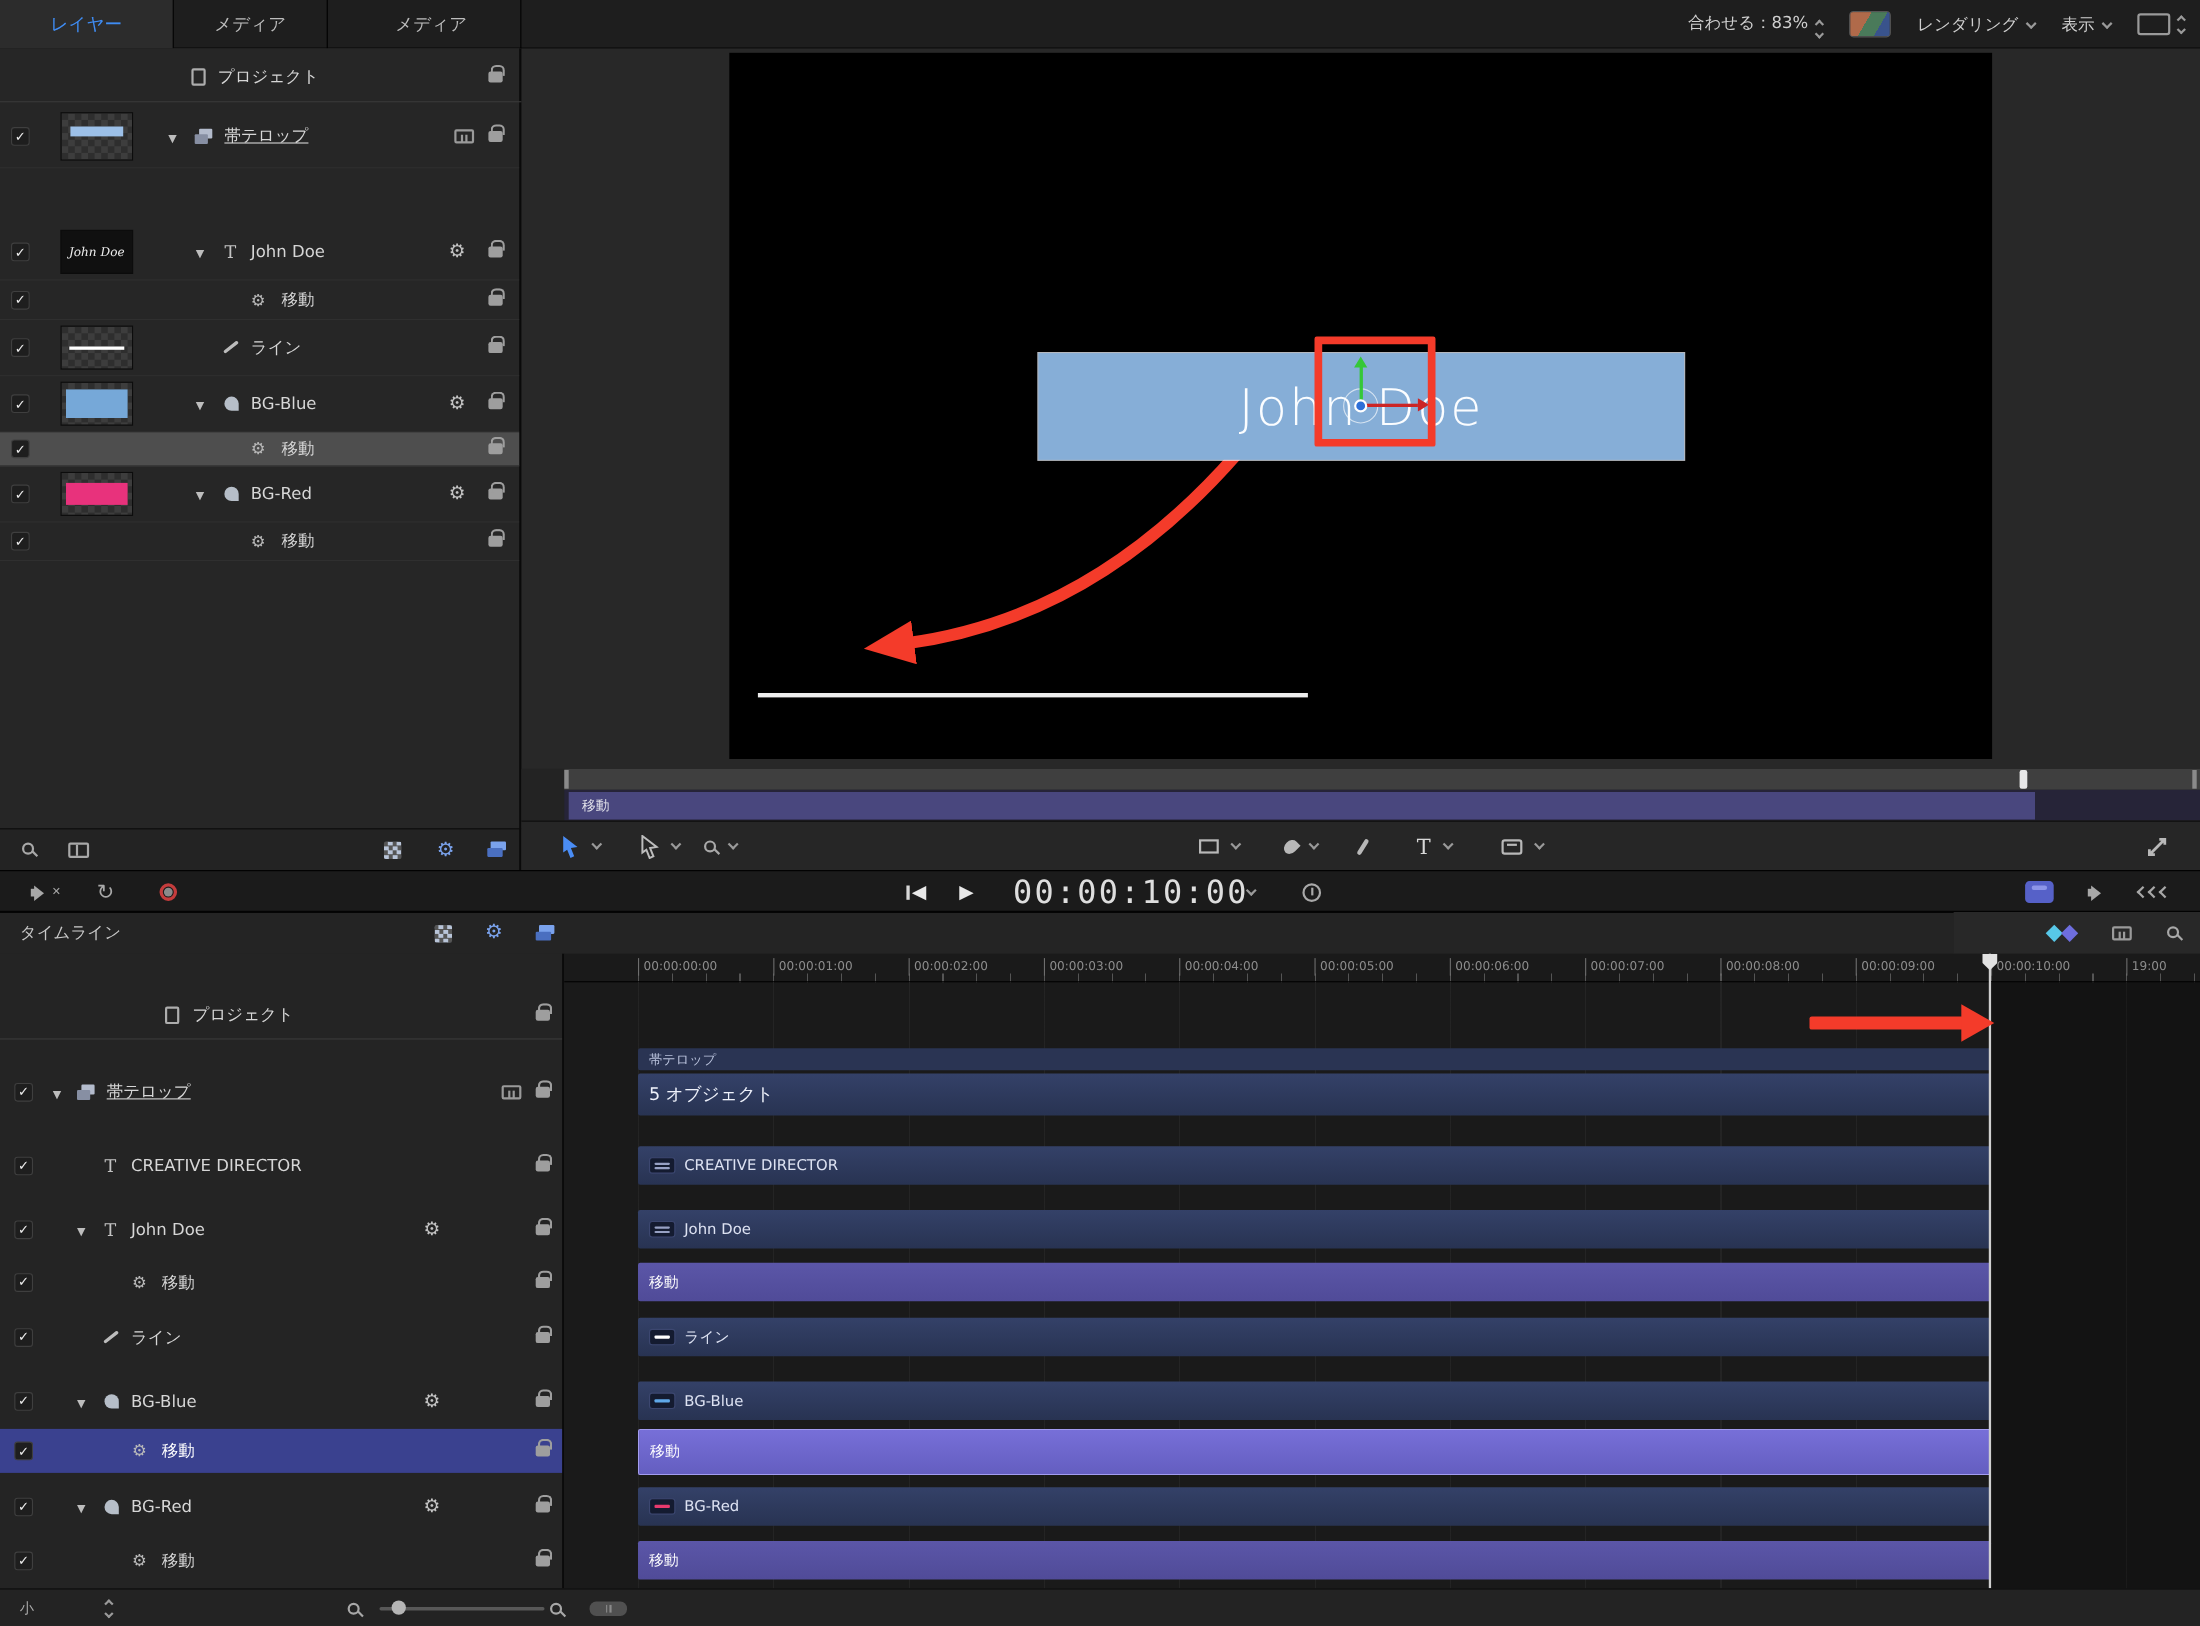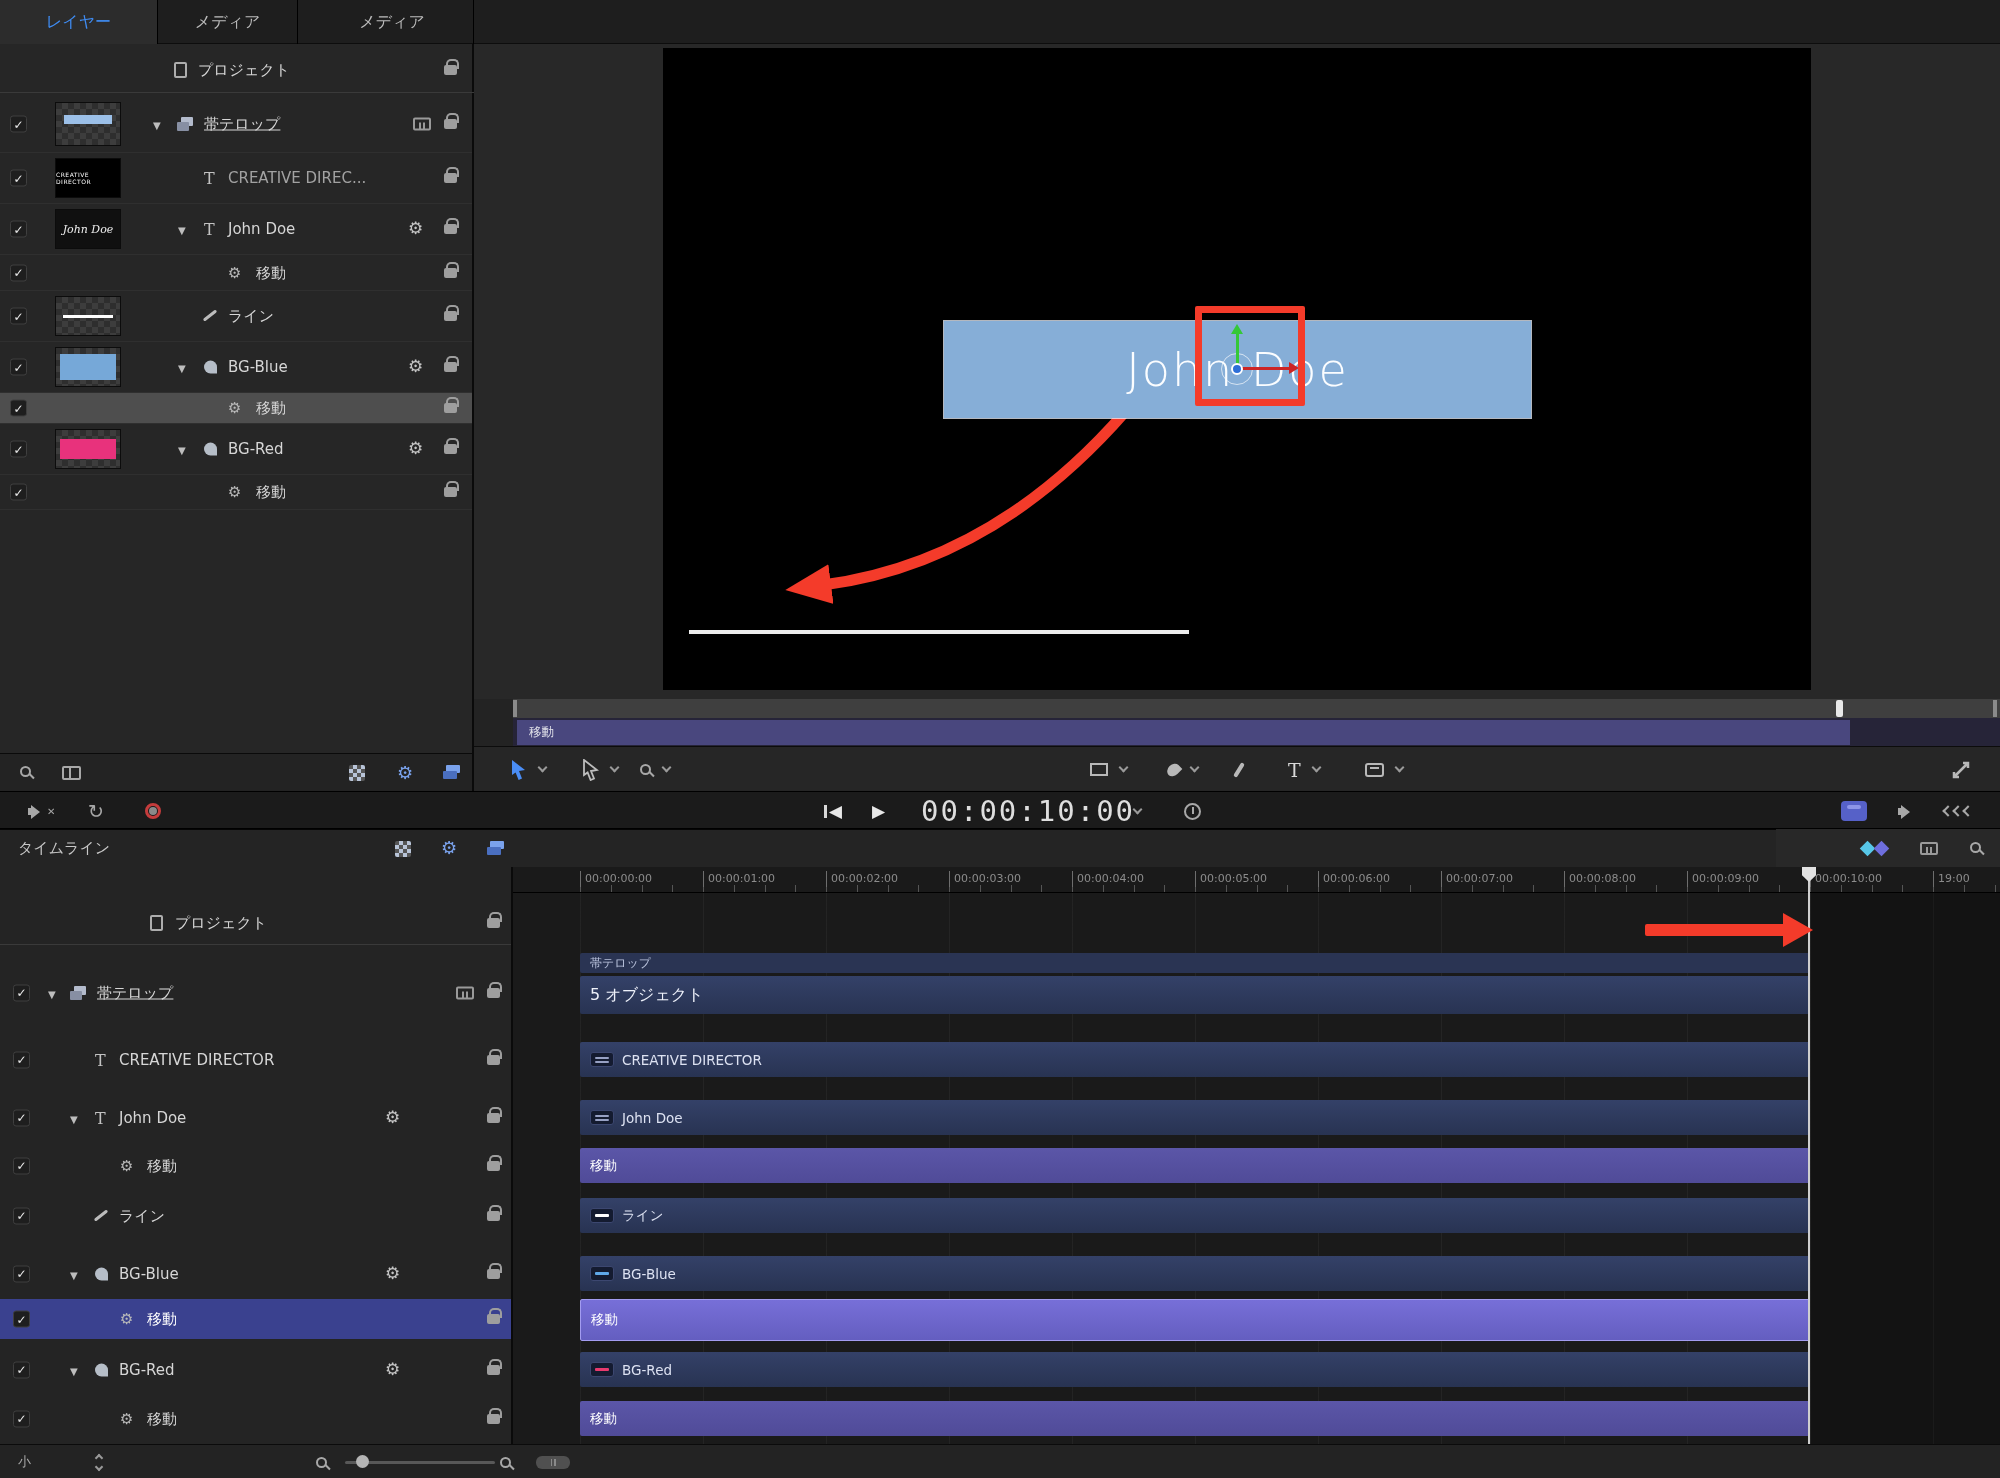--- a/index.html
+++ b/index.html
@@ -141,20 +141,36 @@
 <div id="topbar">
   <div class="tab active" style="left:0;width:158px">
       <span>レイヤー</span>
     </div>
   <div class="tab" style="left:158px;width:140px">
       <span>メディア</span>
     </div>
   <div class="tab" style="left:311px;width:163px">
       <span>メディア</span>
     </div>
+  <div id="topright">
+    <span><span>合わせる：83%</span><span class="updown">
+          <i class="u"></i>
+          <i class="d"></i>
+        </span></span>
+    <span class="swatch"></span>
+    <span><span>レンダリング</span><span class="chev"></span></span>
+    <span><span>表示</span><span class="chev"></span></span>
+    <span style="display:flex;align-items:center">
+        <span class="dispicon"></span>
+        <span class="updown">
+          <i class="u"></i>
+          <i class="d"></i>
+        </span>
+      </span>
+  </div>
 </div>
 
 <div id="layers">
   <div class="lrow" style="top:8px;height:36px;border-bottom:none">
     <span class="dicon" style="left:174px"></span>
     <span class="llabel" style="left:198px">プロジェクト</span>
     <span class="lock" style="left:444px"></span>
   </div>
   <div class="sep" style="top:48px;width:474px"></div>
 
@@ -163,29 +179,20 @@
     <span class="thumb" style="left:55px;height:44px">
         <span class="solid" style="width:48px;height:9px;background:#9cc0e8;margin-bottom:10px"></span>
       </span>
     <span class="disc" style="left:153px"></span>
     <span class="gicon" style="left:177px"></span>
     <span class="llabel und" style="left:204px">帯テロップ</span>
     <span class="ficon" style="left:413px"></span>
     <span class="lock" style="left:444px"></span>
   </div>
 
-  <div class="lrow" style="top:109px;height:51px">
-    <span class="cb" style="left:10px"></span>
-    <span class="thumb" style="left:55px;background:#000">
-        <span style="font-size:6px;color:#fff;letter-spacing:.5px">CREATIVE DIRECTOR</span>
-      </span>
-    <span class="ticon" style="left:204px"></span>
-    <span class="llabel dim" style="left:228px">CREATIVE DIREC...</span>
-    <span class="lock" style="left:444px"></span>
-  </div>
 
   <div class="lrow" style="top:160px;height:51px">
     <span class="cb" style="left:10px"></span>
     <span class="thumb" style="left:55px;background:#101010">
         <span style="font-size:11px;color:#eee;font-style:italic;font-family:'DejaVu Serif',serif">John Doe</span>
       </span>
     <span class="disc" style="left:178px"></span>
     <span class="ticon" style="left:204px"></span>
     <span class="llabel" style="left:228px">John Doe</span>
     <span class="gear" style="left:408px"></span>

